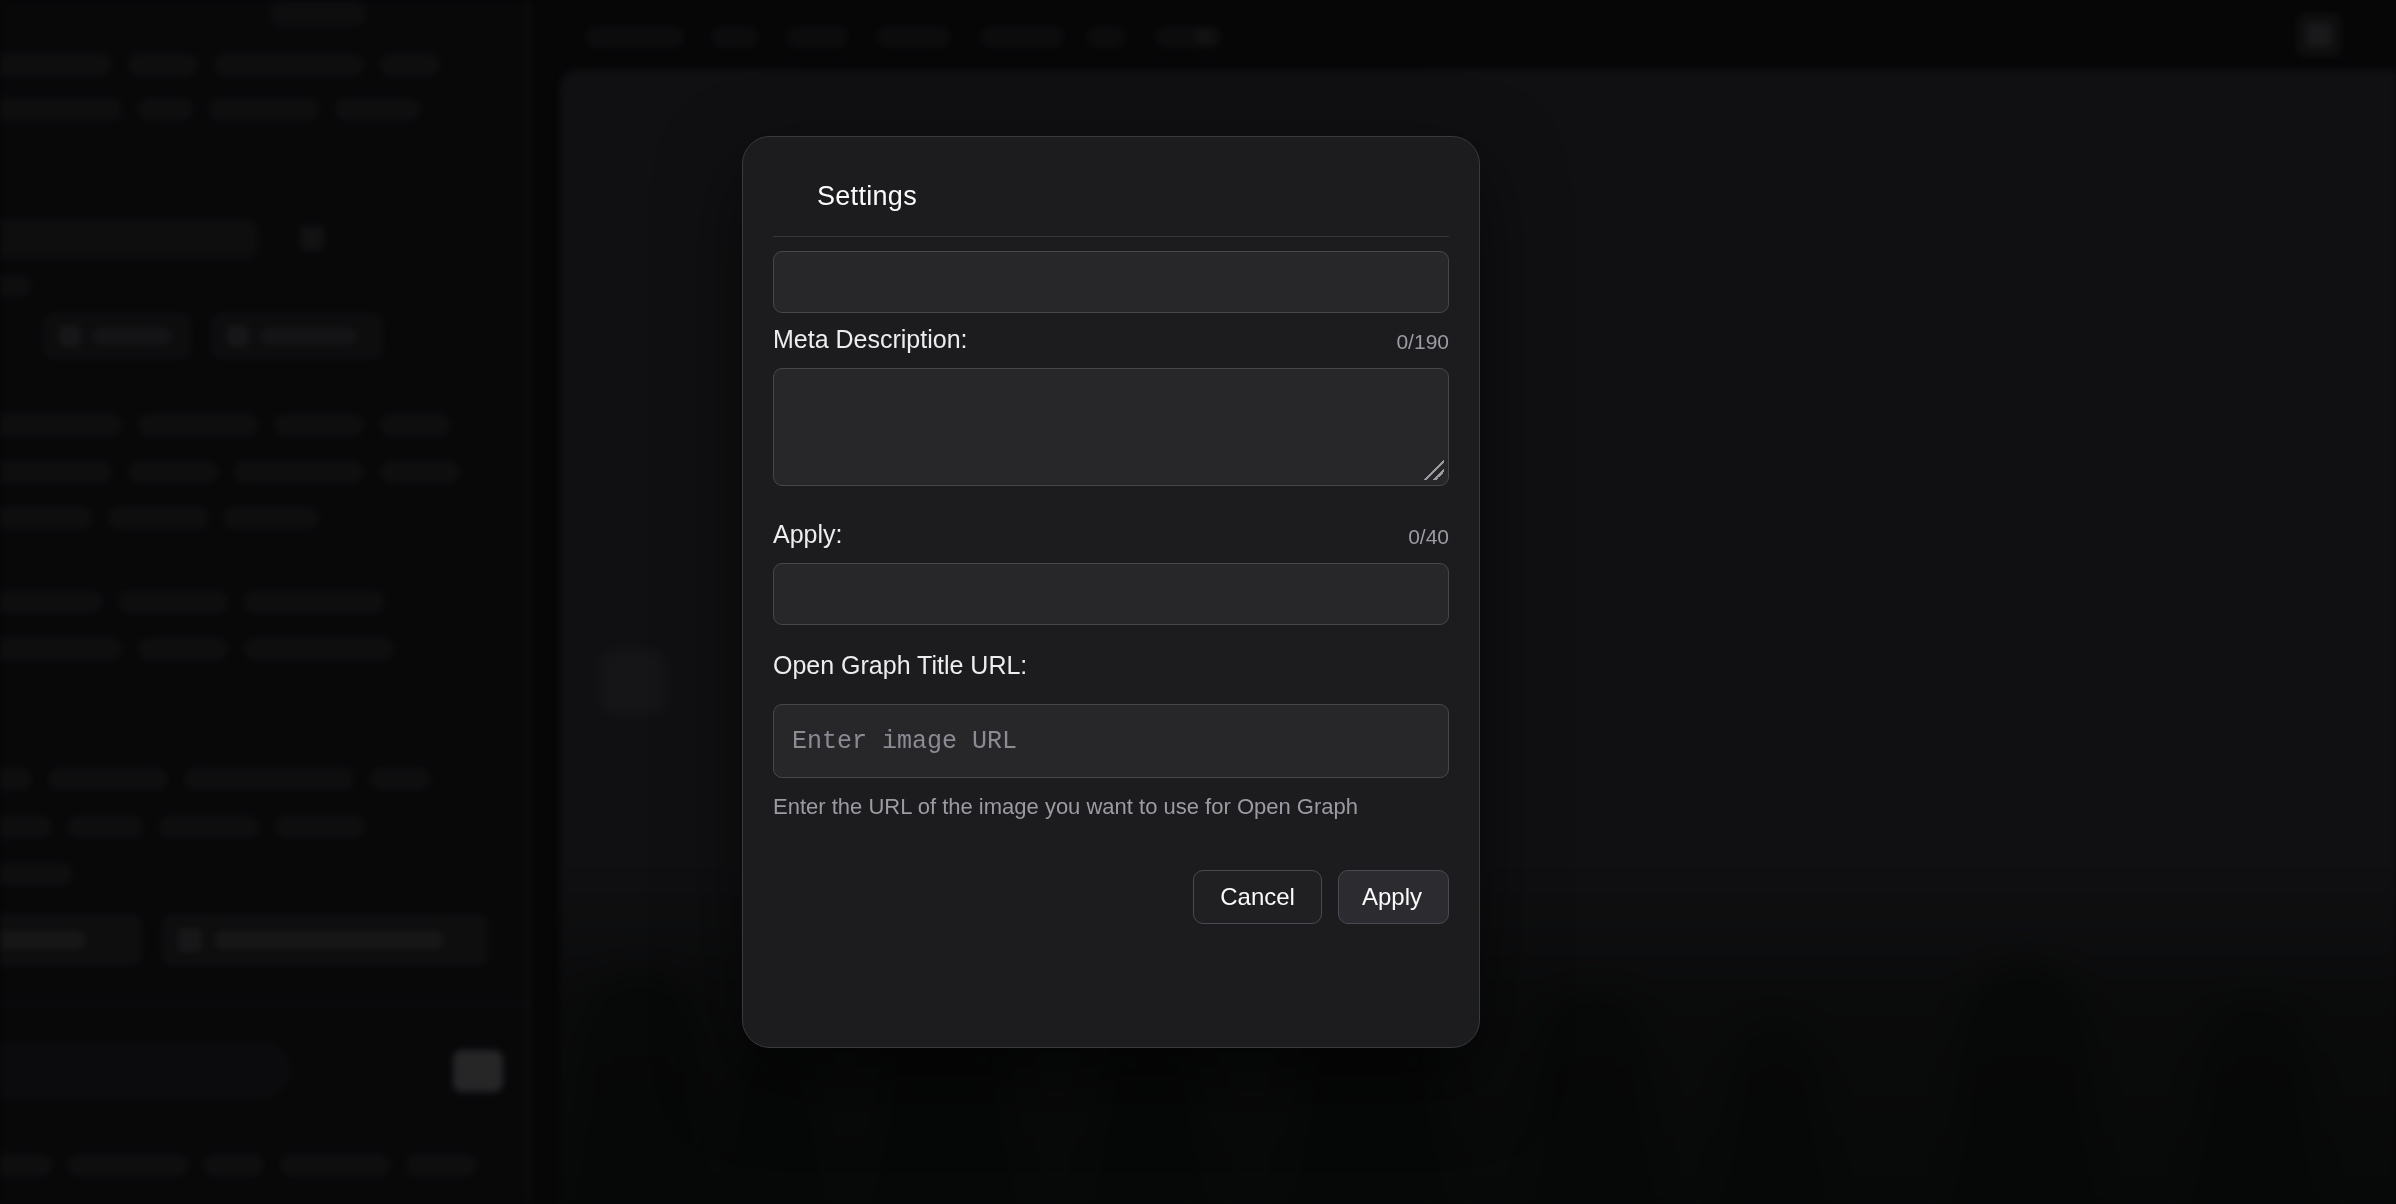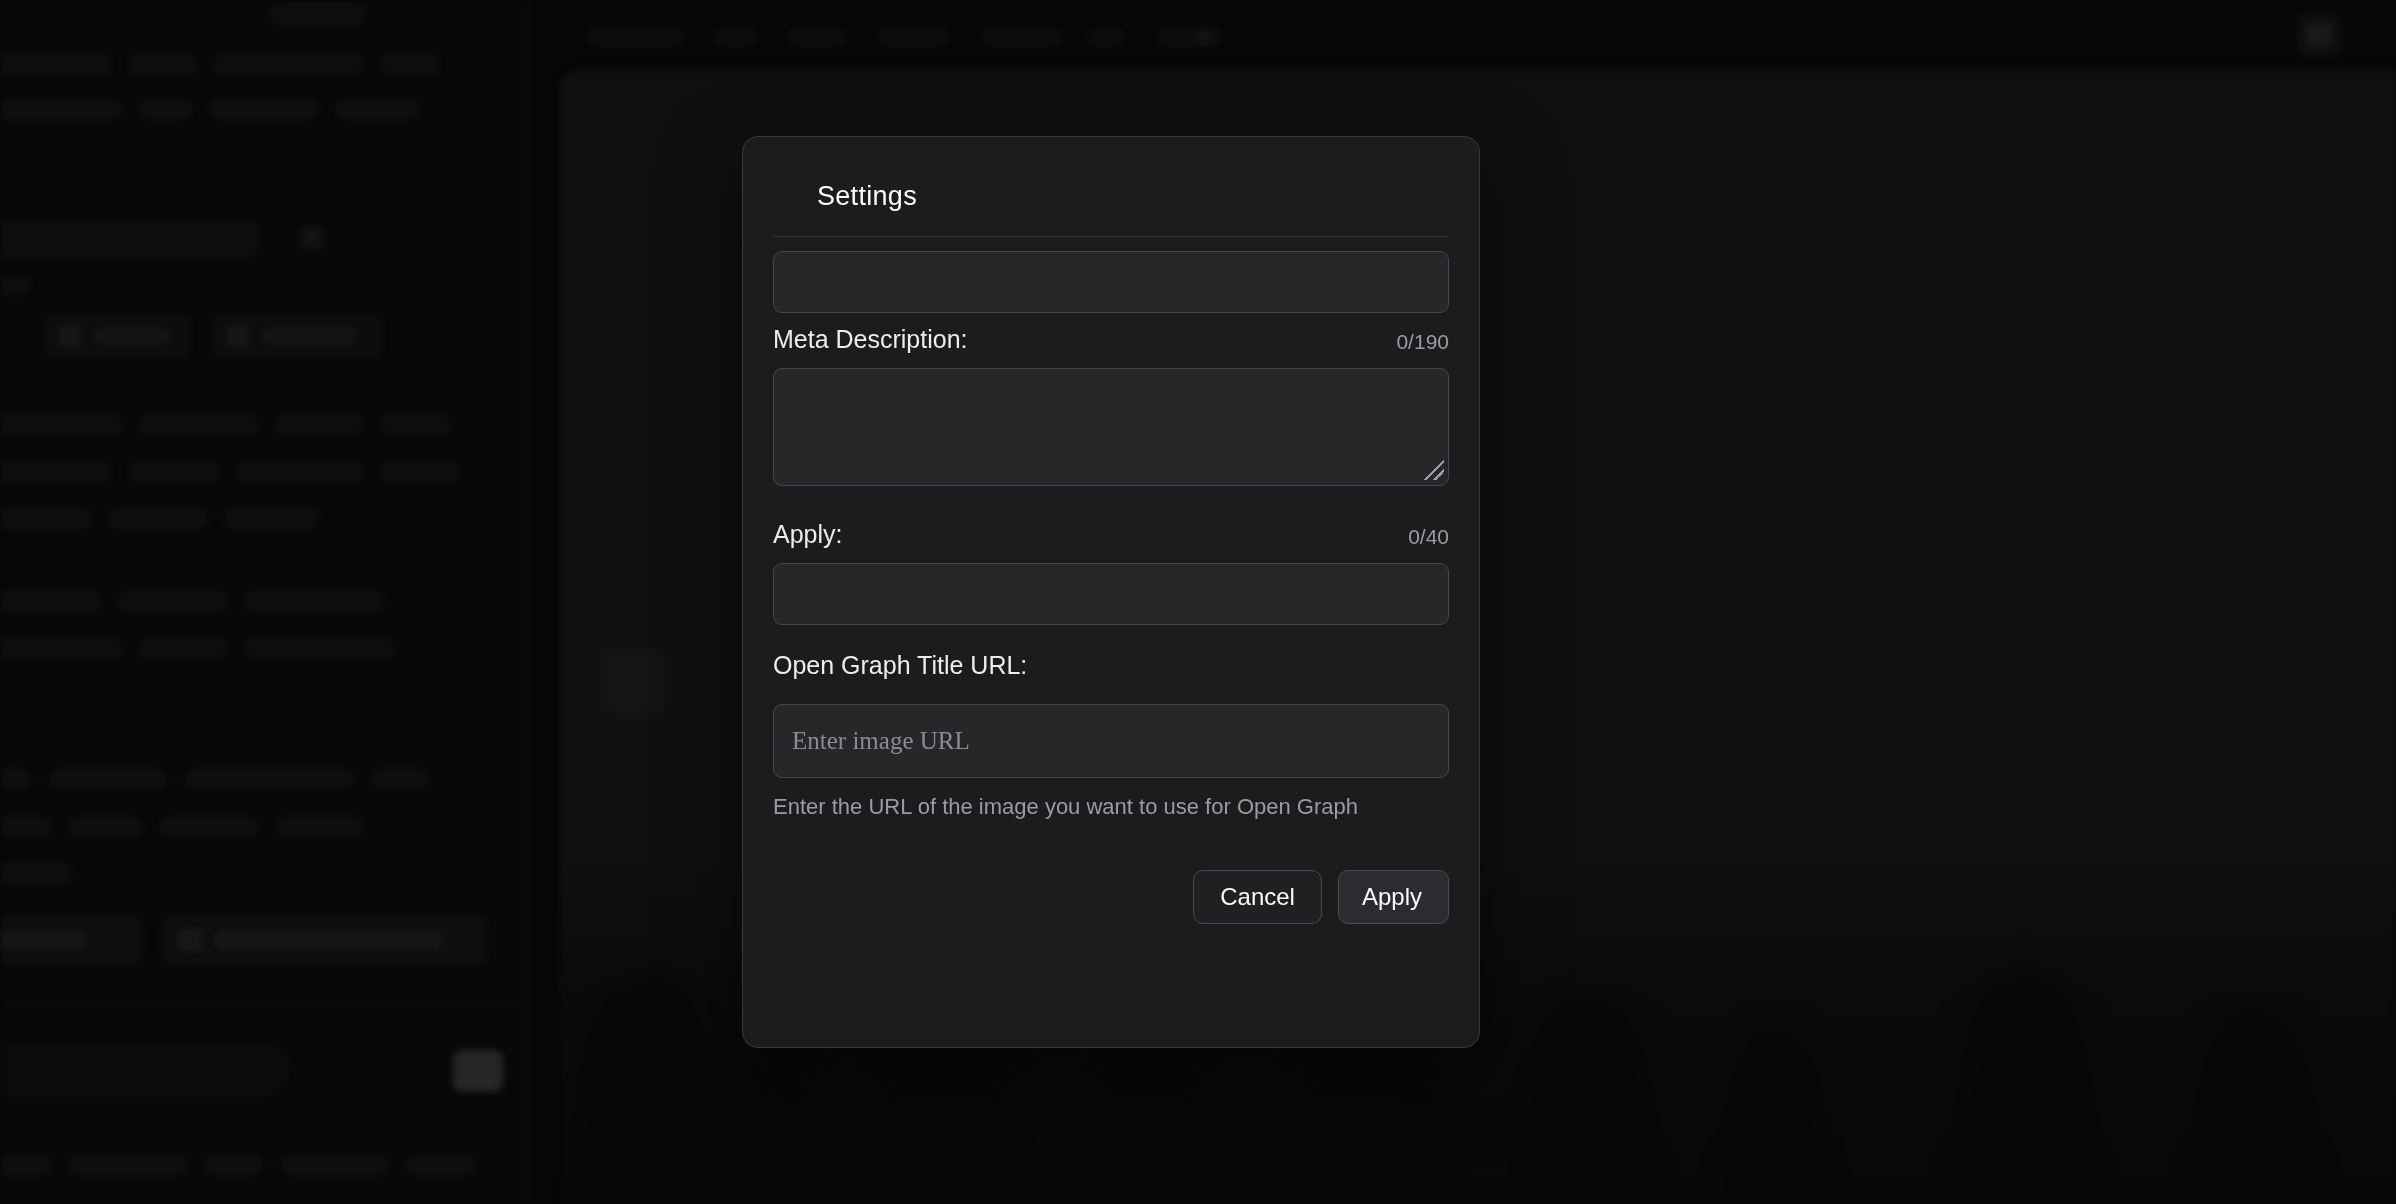--- a/index.html
+++ b/index.html
@@ -75,38 +75,38 @@
     border-radius:10px; background:rgba(255,255,255,0.065); }
   .tb-icon::after { content:""; position:absolute; inset:10px;
     border-radius:5px; background:rgba(255,255,255,0.10); }
 
   
   #overlay { position:absolute; inset:0; z-index:5; background:rgba(4,4,5,0.52); }
 
   
   .modal {
     position:absolute; z-index:10; left:742px; top:136px; width:738px; height:912px;
-    background:#1c1c1e; border:1px solid #3a3a3d; border-radius:16px;
+    background:#1c1c1e; border:1px solid #3a3a3d; border-radius:28px;
     padding:0 30px; box-shadow:0 30px 80px rgba(0,0,0,0.55);
     color:#f4f4f5;
   }
   .modal-title { margin:44px 0 0 44px; font-size:27px; font-weight:500; letter-spacing:.3px; color:#fafafa; }
   .m-divider { margin-top:24px; height:1px; background:#38383c; }
   .label-row { display:flex; align-items:flex-end; justify-content:space-between; }
   .label-row.g1 { margin-top:42px; }
   .label-row.g2 { margin-top:12px; }
   .label-row.g3 { margin-top:34px; }
   .label-row.g4 { margin-top:26px; }
   .f-label { font-size:25px; color:#ededf0; }
   .f-counter { font-size:21px; color:#9b9ba3; }
   .txt {
     display:block; width:100%; margin-top:14px; height:62px;
     background:#27272a; border:1px solid #46464d; border-radius:9px;
     color:#e4e4e7; font-size:25px; padding:0 18px;
-    font-family:Liberation Serif, serif; outline:none;
+    font-family:Liberation Mono, monospace; outline:none;
   }
   .ta-wrap { position:relative; margin-top:14px; }
   textarea.txt { height:118px; resize:none; margin-top:0; padding-top:14px; }
   .grip {
     position:absolute; right:5px; bottom:6px; width:20px; height:20px;
     background:linear-gradient(135deg, transparent 0 48%, #9a9aa0 48% 56%,
       transparent 56% 72%, #9a9aa0 72% 80%, transparent 80%);
     border-bottom-right-radius:7px; cursor:nwse-resize;
   }
   .url-input { height:74px; margin-top:24px; }

